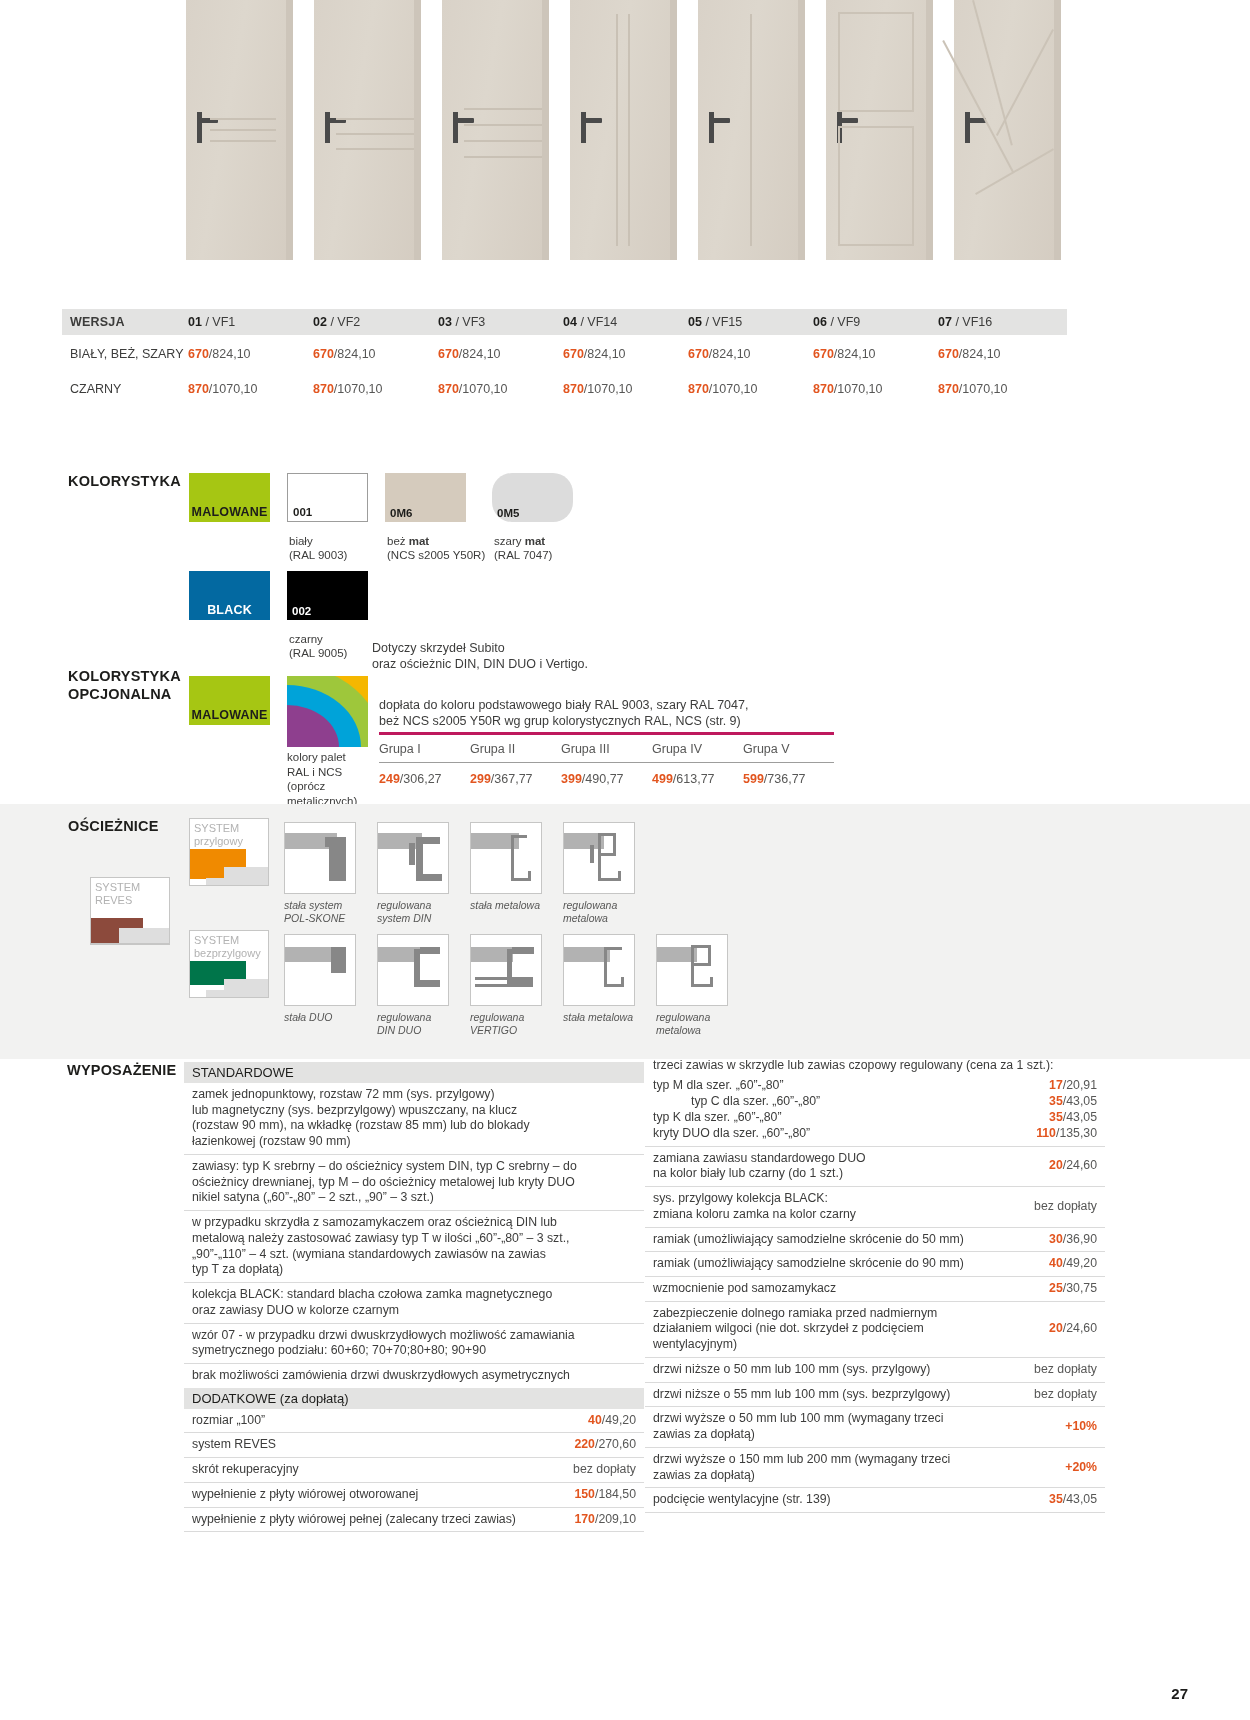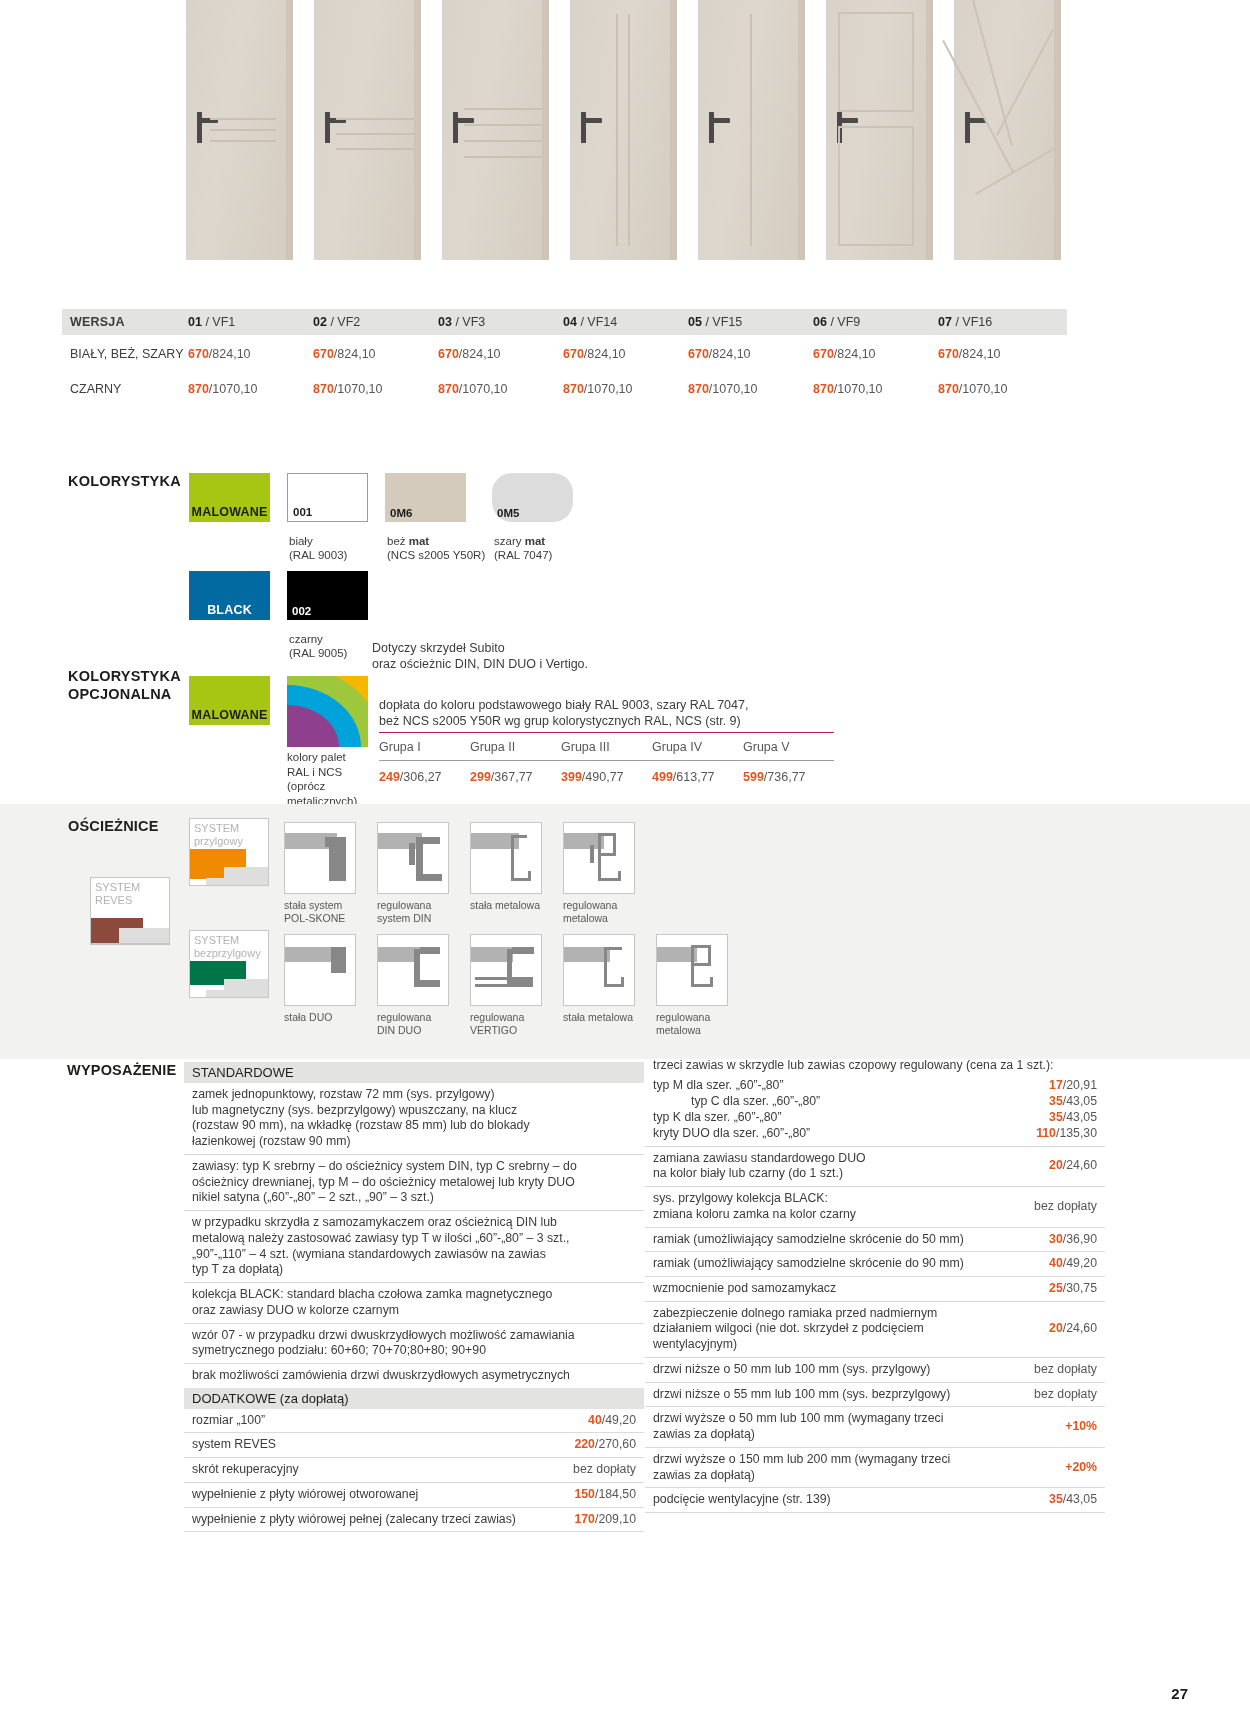--- a/index.html
+++ b/index.html
@@ -84,21 +84,21 @@
   .chip-cap{ position:absolute; font-size:11.5px; line-height:1.23; color:#3c3c3b; white-space:nowrap;}
   .chip-cap b{ font-weight:bold; }
 
   .note-txt{ position:absolute; font-size:12.5px; line-height:1.3; color:#3c3c3b;margin-top:42px; }
 
   .rainbow{ width:81px;height:71px; position:relative; overflow:hidden; }
   .rainbow i{ position:absolute; left:0; bottom:0; border-radius:0 100% 0 0; display:block;}
 
   
   .grp-wrap{ position:absolute; left:379px; top:697px; width:455px; }
-  .grp-note{ font-size:12.5px; line-height:1.3; color:#3c3c3b; padding-bottom:2px; border-bottom:1px solid #be185d;}
+  .grp-note{ font-size:12.5px; line-height:1.3; color:#3c3c3b; padding-bottom:2px; border-bottom:3px solid #be185d;}
   .grp-head{ display:flex; padding:7px 0 6px 0; border-bottom:1px solid #9d9d9c;}
   .grp-head div{ width:91px; font-size:12.5px; color:#575756;}
   .grp-vals{ display:flex; padding-top:9px; }
   .grp-vals div{ width:91px; font-size:12.5px;}
 
   
   .osc-band{
     position:absolute; left:0; top:804px; width:1250px; height:255px;
     background:#f2f2f1;
   }
@@ -106,21 +106,21 @@
     position:absolute; width:80px; height:68px; border:1px solid #c6c6c5; background:#fff;
     overflow:hidden;
   }
   .sys-box .lbl{
     position:absolute; left:4px; top:3px; font-size:11px; line-height:1.15; color:#b2b2b2;
   }
   .fr-box{
     width:72px;height:72px;border:1px solid #c6c6c5;background:#fff;position:relative;overflow:hidden;
   }
   .fr-cap{ font-size:10.5px; line-height:1.25; color:#575756; margin-top:5px; }
-  .fr-col{ position:absolute; width:95px; }
+  .fr-col{ position:absolute; width:95px;font-style:italic; }
 
   
   .eq-col{ position:absolute; font-size:12.3px; color:#3c3c3b; }
   .eq-head{
     background:#e3e3e2; padding:3px 8px; font-size:13px; color:#1d1d1b;
   }
   .eq-item{ padding:4px 8px 4px 8px; line-height:1.28; border-bottom:1px solid #dadada; }
   .eq-item.nb{ border-bottom:none; }
   .eq-row{ display:flex; justify-content:space-between; align-items:flex-start; gap:8px;
            padding:4px 8px; line-height:1.28; border-bottom:1px solid #dadada;}

